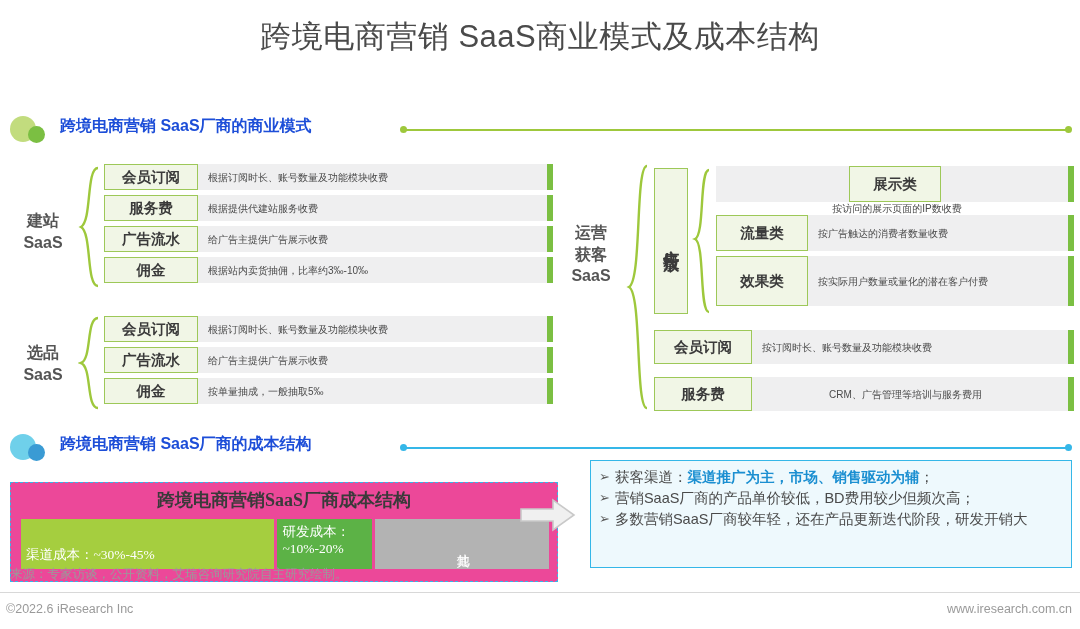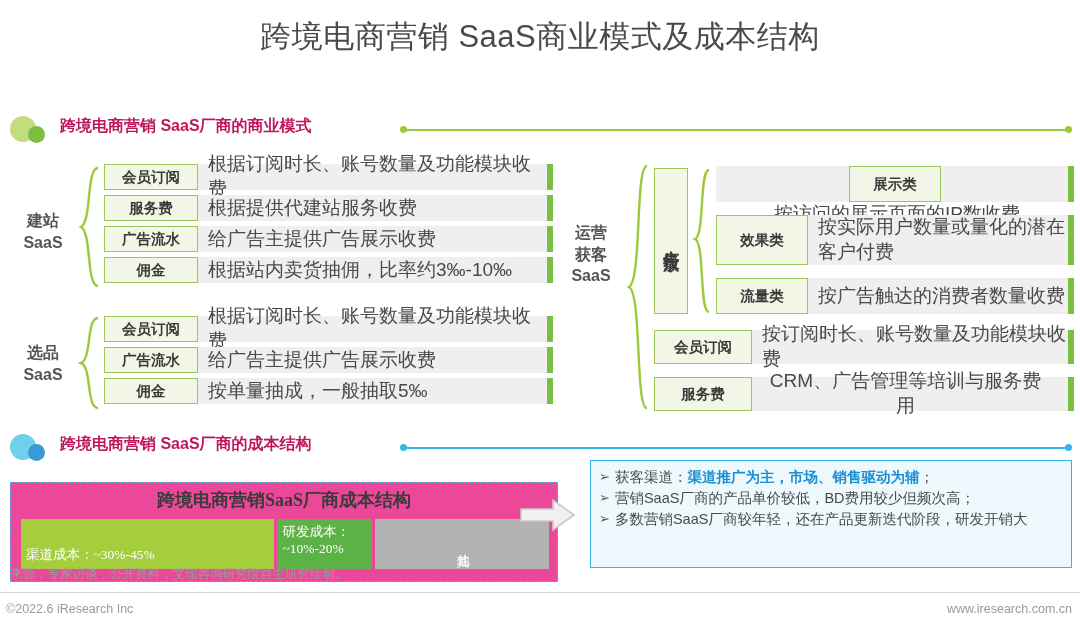--- a/index.html
+++ b/index.html
@@ -25,21 +25,21 @@
   .sec-logo .big {
     position: absolute; left: 0; top: 0; width: 26px; height: 26px;
     border-radius: 50%;
   }
   .sec-logo .small {
     position: absolute; left: 18px; top: 10px; width: 17px; height: 17px;
     border-radius: 50%;
   }
   .sec-title {
     position: absolute; left: 52px; top: 2px;
-    font-size: 16px; font-weight: bold; color: #be185d;
+    font-size: 16px; font-weight: bold; color: #1d4ed8;
     white-space: nowrap;
   }
   .sec-rule { position: absolute; top: 14px; height: 3px; }
   .sec-rule .bar { position: absolute; left: 4px; right: 4px; top: 1px; height: 2px; }
   .sec-rule .dot { position: absolute; top: -2px; width: 7px; height: 7px; border-radius: 50%; }
   .sec-rule .dot.l { left: 0; }
   .sec-rule .dot.r { right: 0; }
 
   
   .bm { position: absolute; left: 0; top: 160px; width: 1080px; height: 260px; }
@@ -67,21 +67,21 @@
   .row .tag {
     flex: 0 0 auto;
     background: #f1f6e6;
     border: 1.4px solid #9dc858;
     font-size: 14.5px; font-weight: bold; color: #3a3a3a;
     display: flex; align-items: center; justify-content: center;
     height: 100%;
   }
   .row .desc {
     flex: 1 1 auto;
-    font-size: 19px; color: #4a4a4a;
+    font-size: 10px; color: #4a4a4a;
     padding: 0 6px 0 10px;
     line-height: 1.3;
   }
   .row .cap {
     position: absolute; right: 0; top: 0; bottom: 0;
     width: 6px; background: #7bbf42;
   }
 
   .vgroup {
     position: absolute;
@@ -258,28 +258,28 @@
       <svg class="brace" style="left:132px; top:8px;" width="20" height="146" viewBox="0 0 20 146">
         <path d="M17 2 C7 2 13 67 3 71 C13 75 7 144 17 144" fill="none" stroke="#9ec83c" stroke-width="2.4"></path>
       </svg>
 
       <div class="rows" style="left:156px; top:6px; width:358px;">
         <div class="row" style="height:36px; margin-bottom:13px;flex-direction:column;">
           <div class="tag" style="width:92px;">展示类</div>
           <div class="desc">按访问的展示页面的IP数收费</div>
           <div class="cap"></div>
         </div>
+        <div class="row" style="height:36px;">
+          <div class="tag" style="width:92px;">流量类</div>
+          <div class="desc">按广告触达的消费者数量收费</div>
+          <div class="cap"></div>
+        </div>
         <div class="row" style="height:50px; margin-bottom:13px;">
           <div class="tag" style="width:92px;">效果类</div>
           <div class="desc">按实际用户数量或量化的潜在客户付费</div>
-          <div class="cap"></div>
-        </div>
-        <div class="row" style="height:36px;">
-          <div class="tag" style="width:92px;">流量类</div>
-          <div class="desc">按广告触达的消费者数量收费</div>
           <div class="cap"></div>
         </div>
       </div>
 
       <div class="rows" style="left:94px; top:170px; width:420px;">
         <div class="row" style="height:34px; margin-bottom:13px;">
           <div class="tag" style="width:98px;">会员订阅</div>
           <div class="desc">按订阅时长、账号数量及功能模块收费</div>
           <div class="cap"></div>
         </div>

